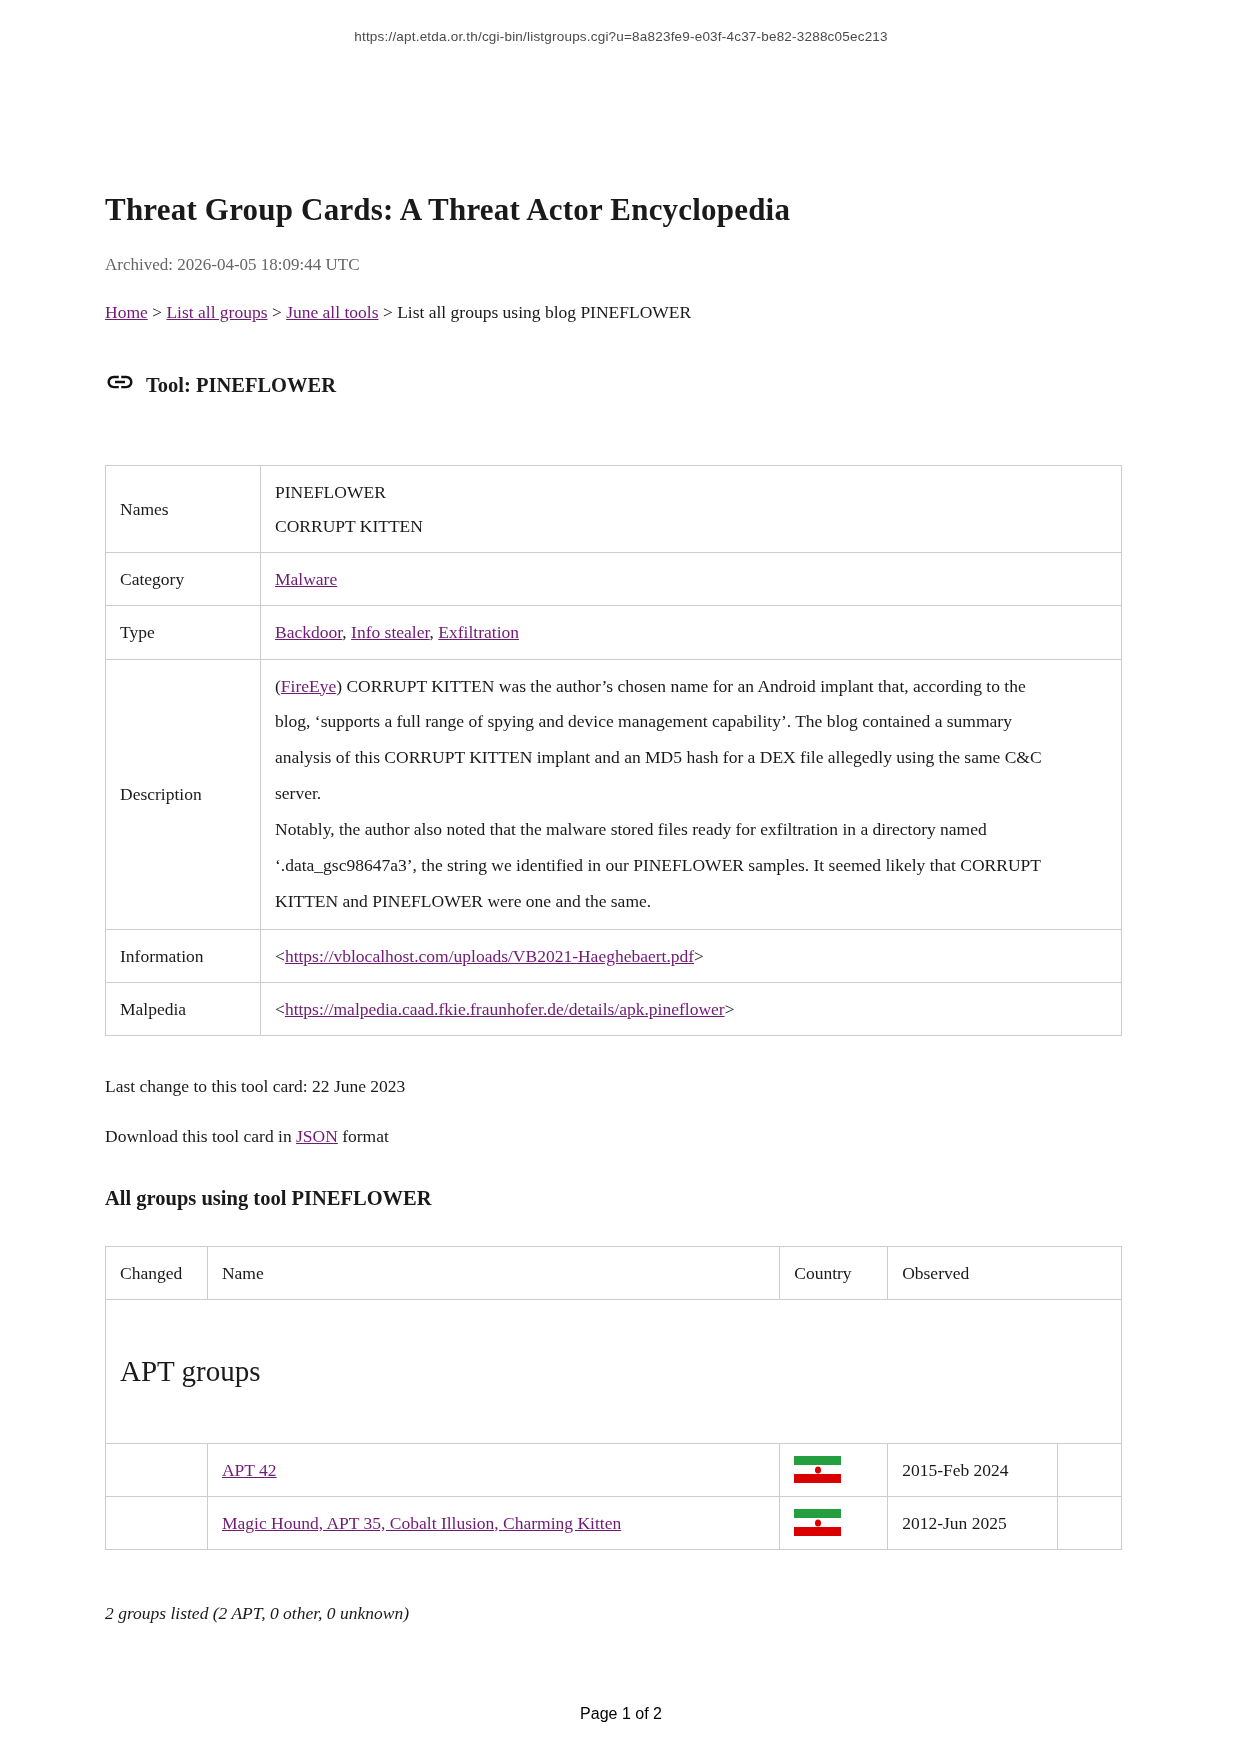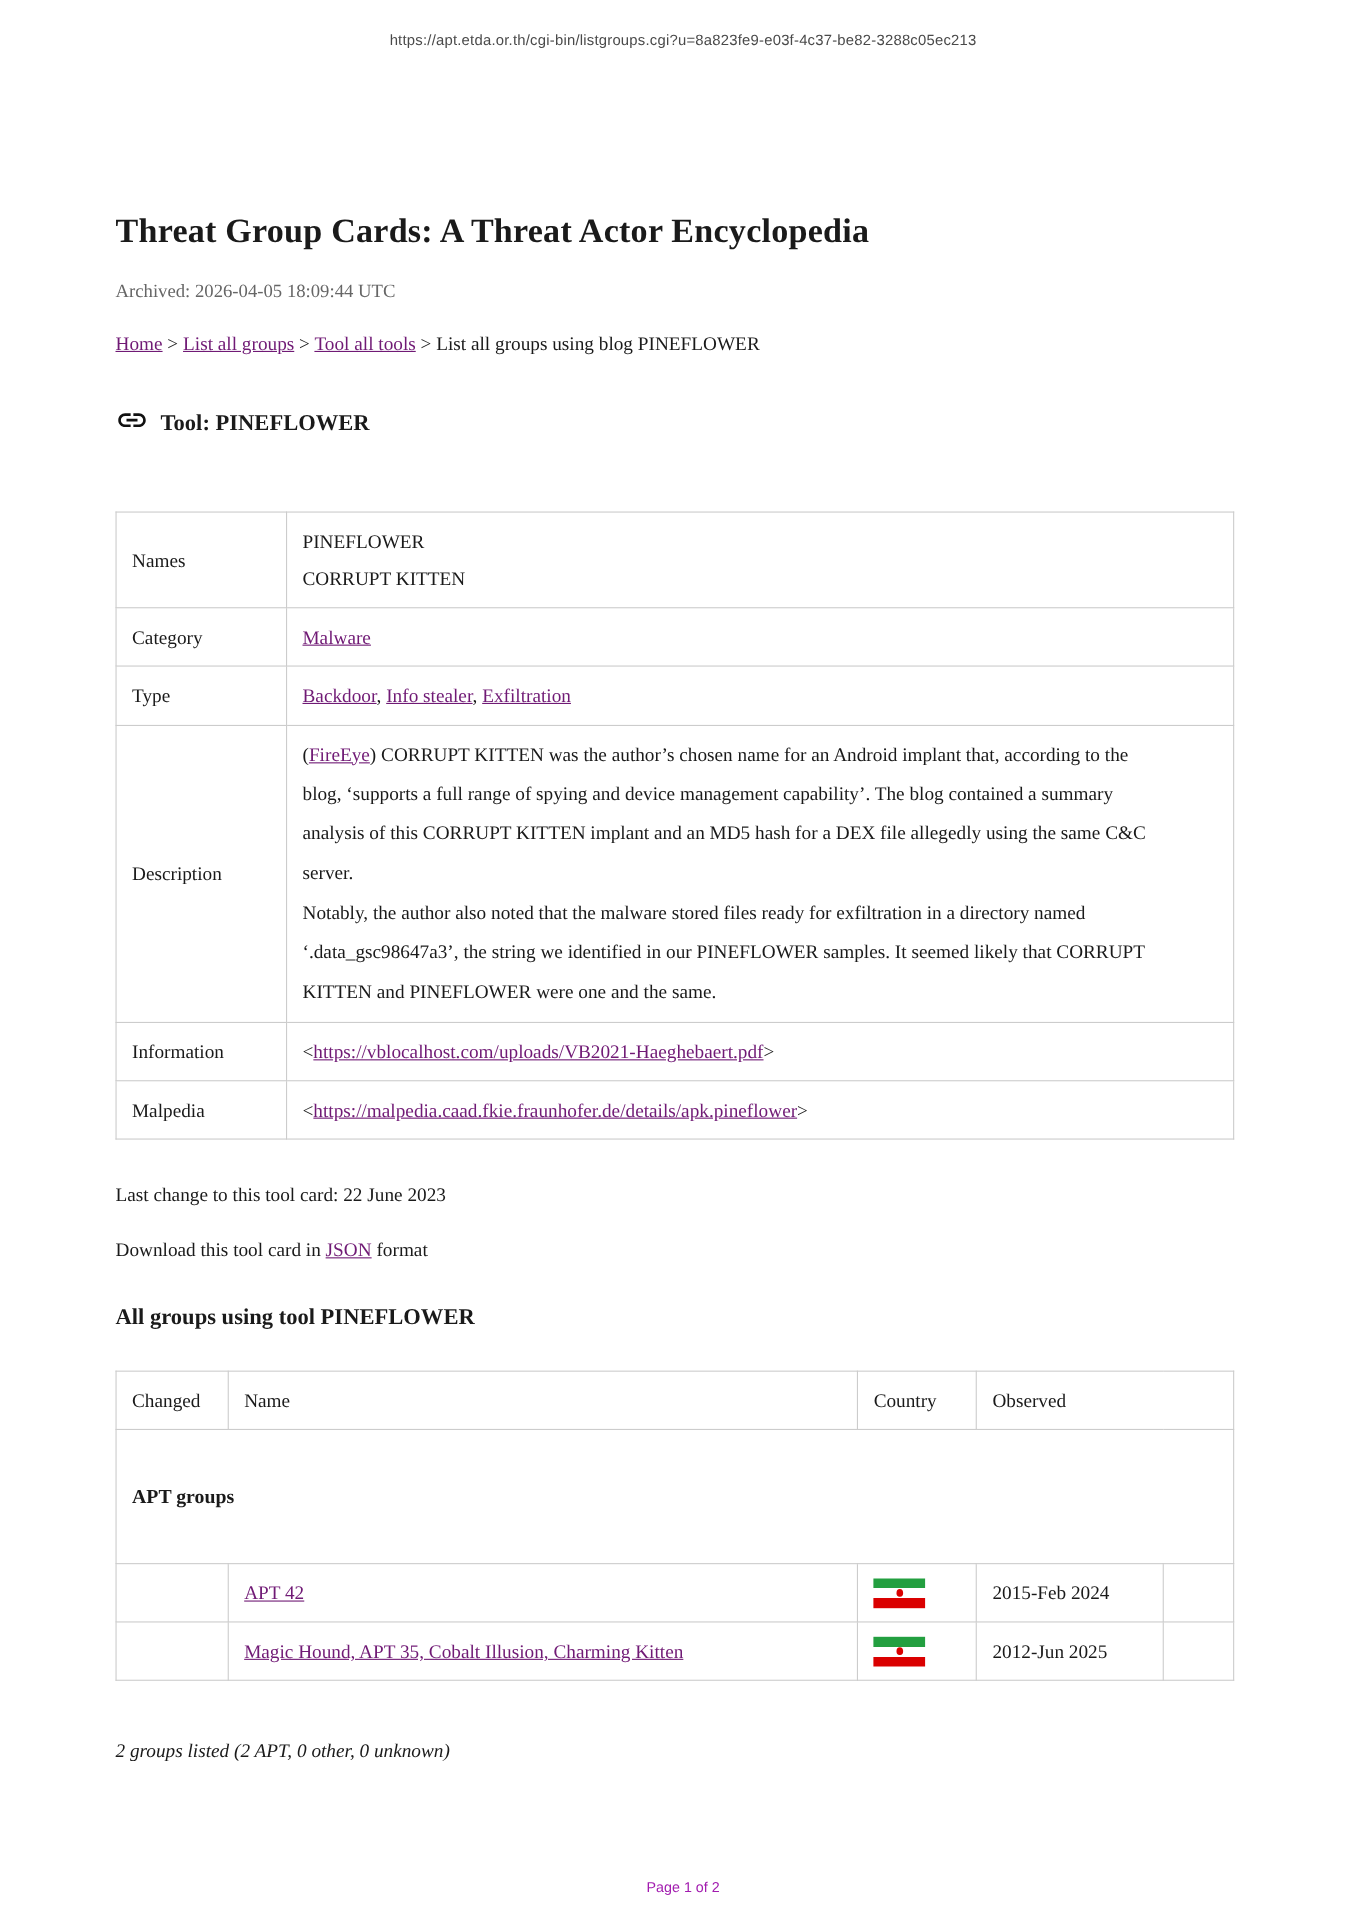--- a/index.html
+++ b/index.html
@@ -42,21 +42,21 @@
   p.download { margin-top:29px; }
 
   h3.groups-heading { margin:40px 0 0 0; font-size:20.5px; font-weight:bold; }
 
   table.groups { margin-top:36px; width:100%; border-collapse:collapse; }
   table.groups th, table.groups td {
     border:1px solid #cccccc; padding:9px 14px;
     font-size:17.5px; font-weight:normal; text-align:left;
     line-height:1.95; vertical-align:middle;
   }
-  table.groups td.section { font-size:18px; font-weight:bold; padding:43px 14px; }
+  table.groups td.section { font-size:29px; font-weight:normal; padding:43px 14px; }
 
   .iran-flag {
     width:47px; height:27px; position:relative; display:block;
     background:linear-gradient(to bottom,
       #239f40 0%, #239f40 33.4%,
       #ffffff 33.4%, #ffffff 66.6%,
       #da0000 66.6%, #da0000 100%);
   }
   .iran-flag::after {
     content:""; position:absolute; left:50%; top:50%;
@@ -66,36 +66,36 @@
 
   .ball {
     width:17px; height:17px; border-radius:50%; margin:0 auto;
     background:radial-gradient(circle at 35% 28%, #b0b0b0, #4a4a4a 45%, #111111 85%);
   }
 
   .summary { margin-top:53px; font-size:17.5px; font-style:italic; }
 
   .footer {
     position:absolute; left:0; bottom:33px; width:100%; text-align:center;
-    font-family:"Liberation Sans", sans-serif; font-size:13px; color:#a21caf;
+    font-family:"Liberation Sans", sans-serif; font-size:16px; color:#000000;
   }
 </style>
 </head>
 <body>
 
 <div class="url-bar">https://apt.etda.or.th/cgi-bin/listgroups.cgi?u=8a823fe9-e03f-4c37-be82-3288c05ec213</div>
 
 <div class="content">
 
   <h1 class="page-title">Threat Group Cards: A Threat Actor Encyclopedia</h1>
 
   <div class="archived">Archived: 2026-04-05 18:09:44 UTC</div>
 
   <div class="breadcrumb">
-    <a href="#">Home</a><span class="sep"> &gt; </span><a href="#">List all groups</a><span class="sep"> &gt; </span><a href="#">Tool all tools</a><span class="sep"> &gt; </span><span>List all groups using blog PINEFLOWER</span>
+    <a href="#">Home</a><span class="sep"> &gt; </span><a href="#">List all groups</a><span class="sep"> &gt; </span><a href="#">June all tools</a><span class="sep"> &gt; </span><span>List all groups using blog PINEFLOWER</span>
   </div>
 
   <div class="tool-heading">
     <span class="link-icon">
       <svg viewBox="0 0 24 24" aria-hidden="true">
         <path fill="#111111" d="M3.9 12c0-1.71 1.39-3.1 3.1-3.1h4V7H7c-2.76 0-5 2.24-5 5s2.24 5 5 5h4v-1.9H7c-1.71 0-3.1-1.39-3.1-3.1zM8 13h8v-2H8v2zm9-6h-4v1.9h4c1.71 0 3.1 1.39 3.1 3.1s-1.39 3.1-3.1 3.1h-4V17h4c2.76 0 5-2.24 5-5s-2.24-5-5-5z"></path>
       </svg>
     </span>
     <h2>Tool: PINEFLOWER</h2>
   </div>

